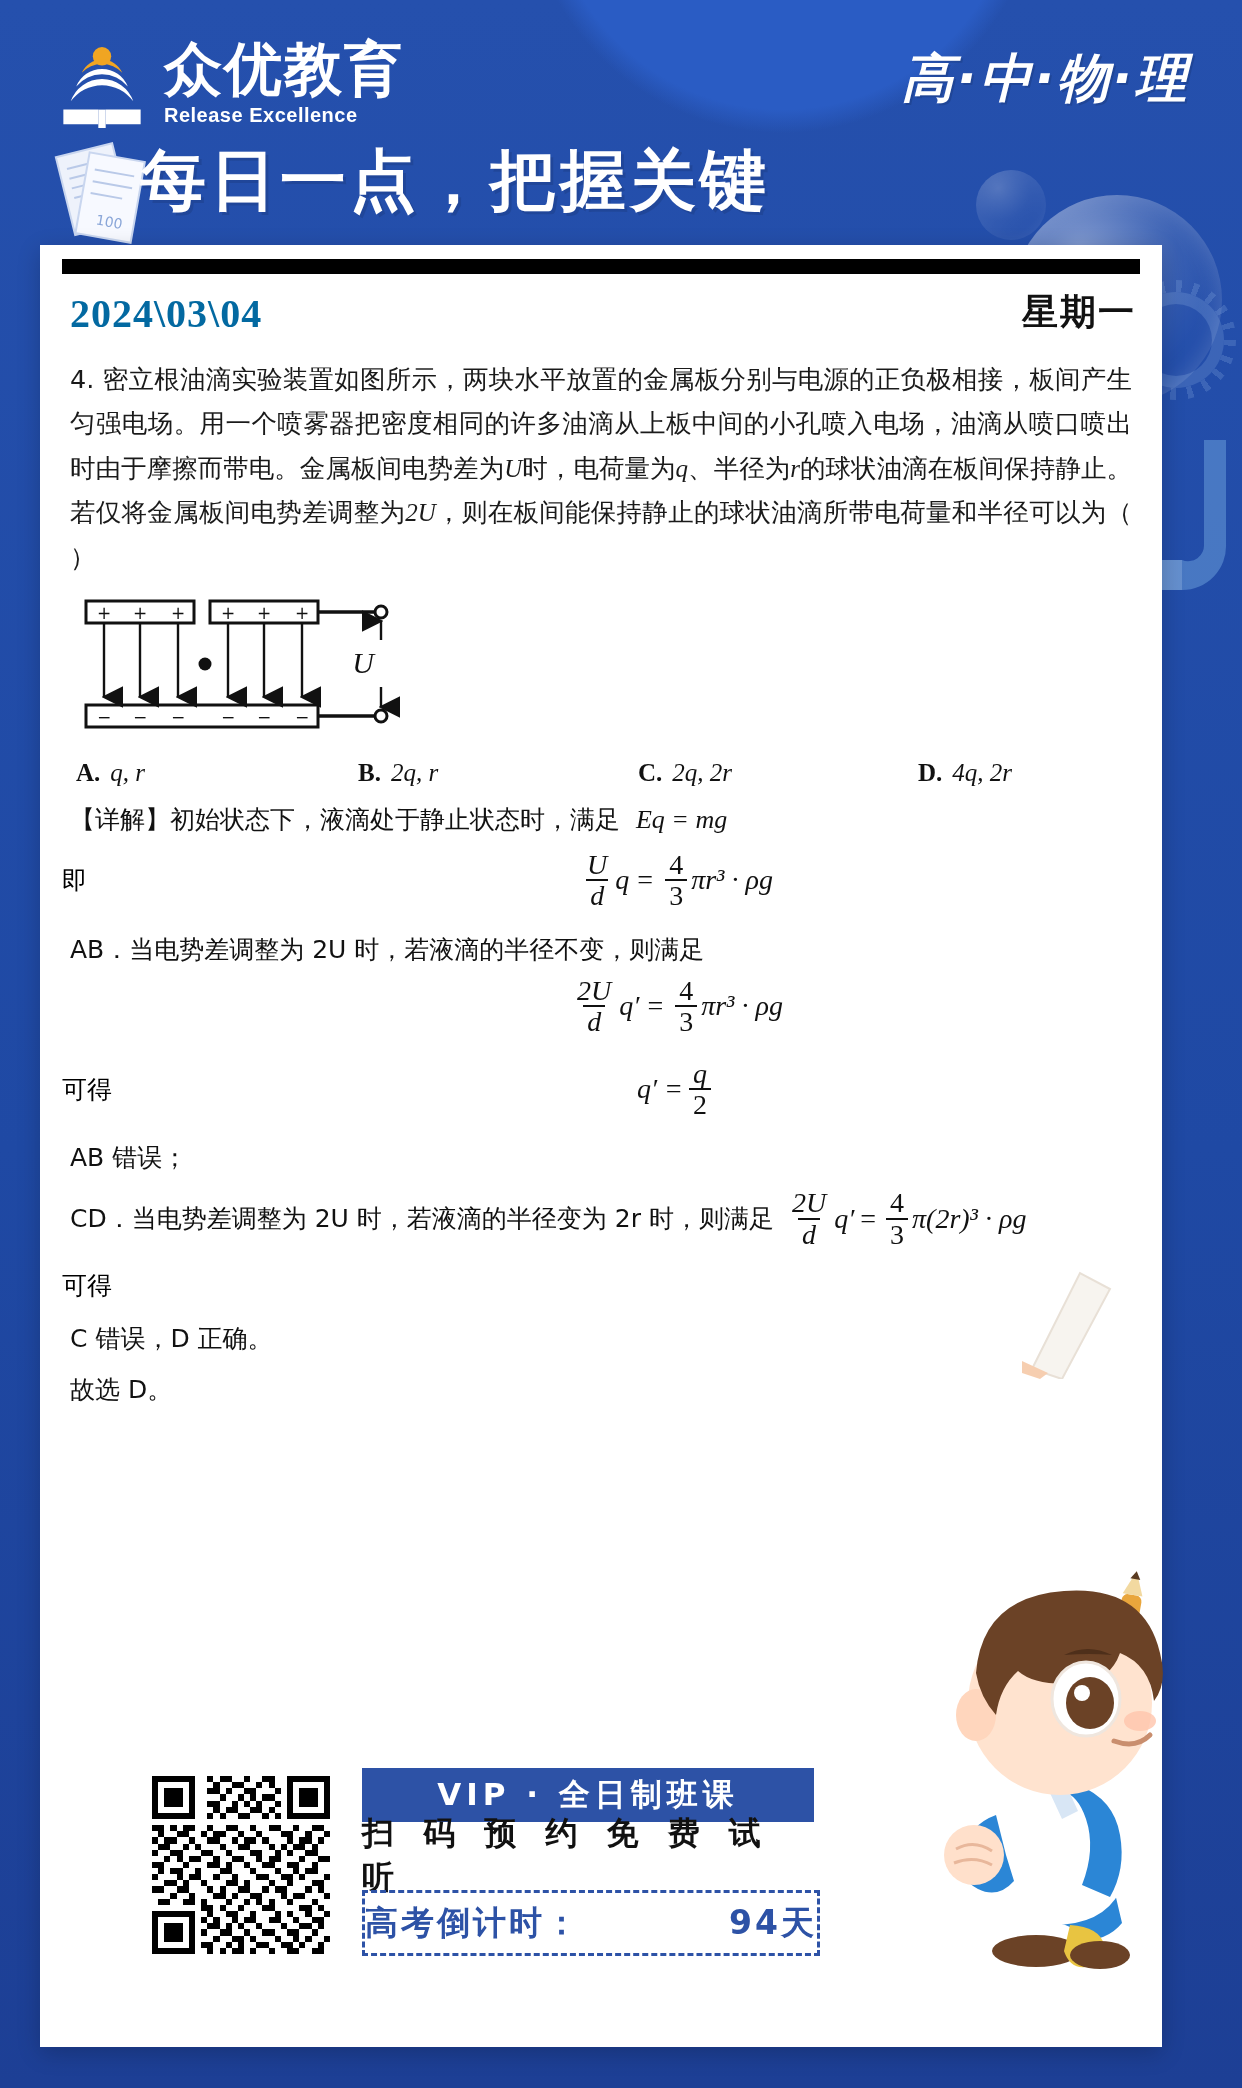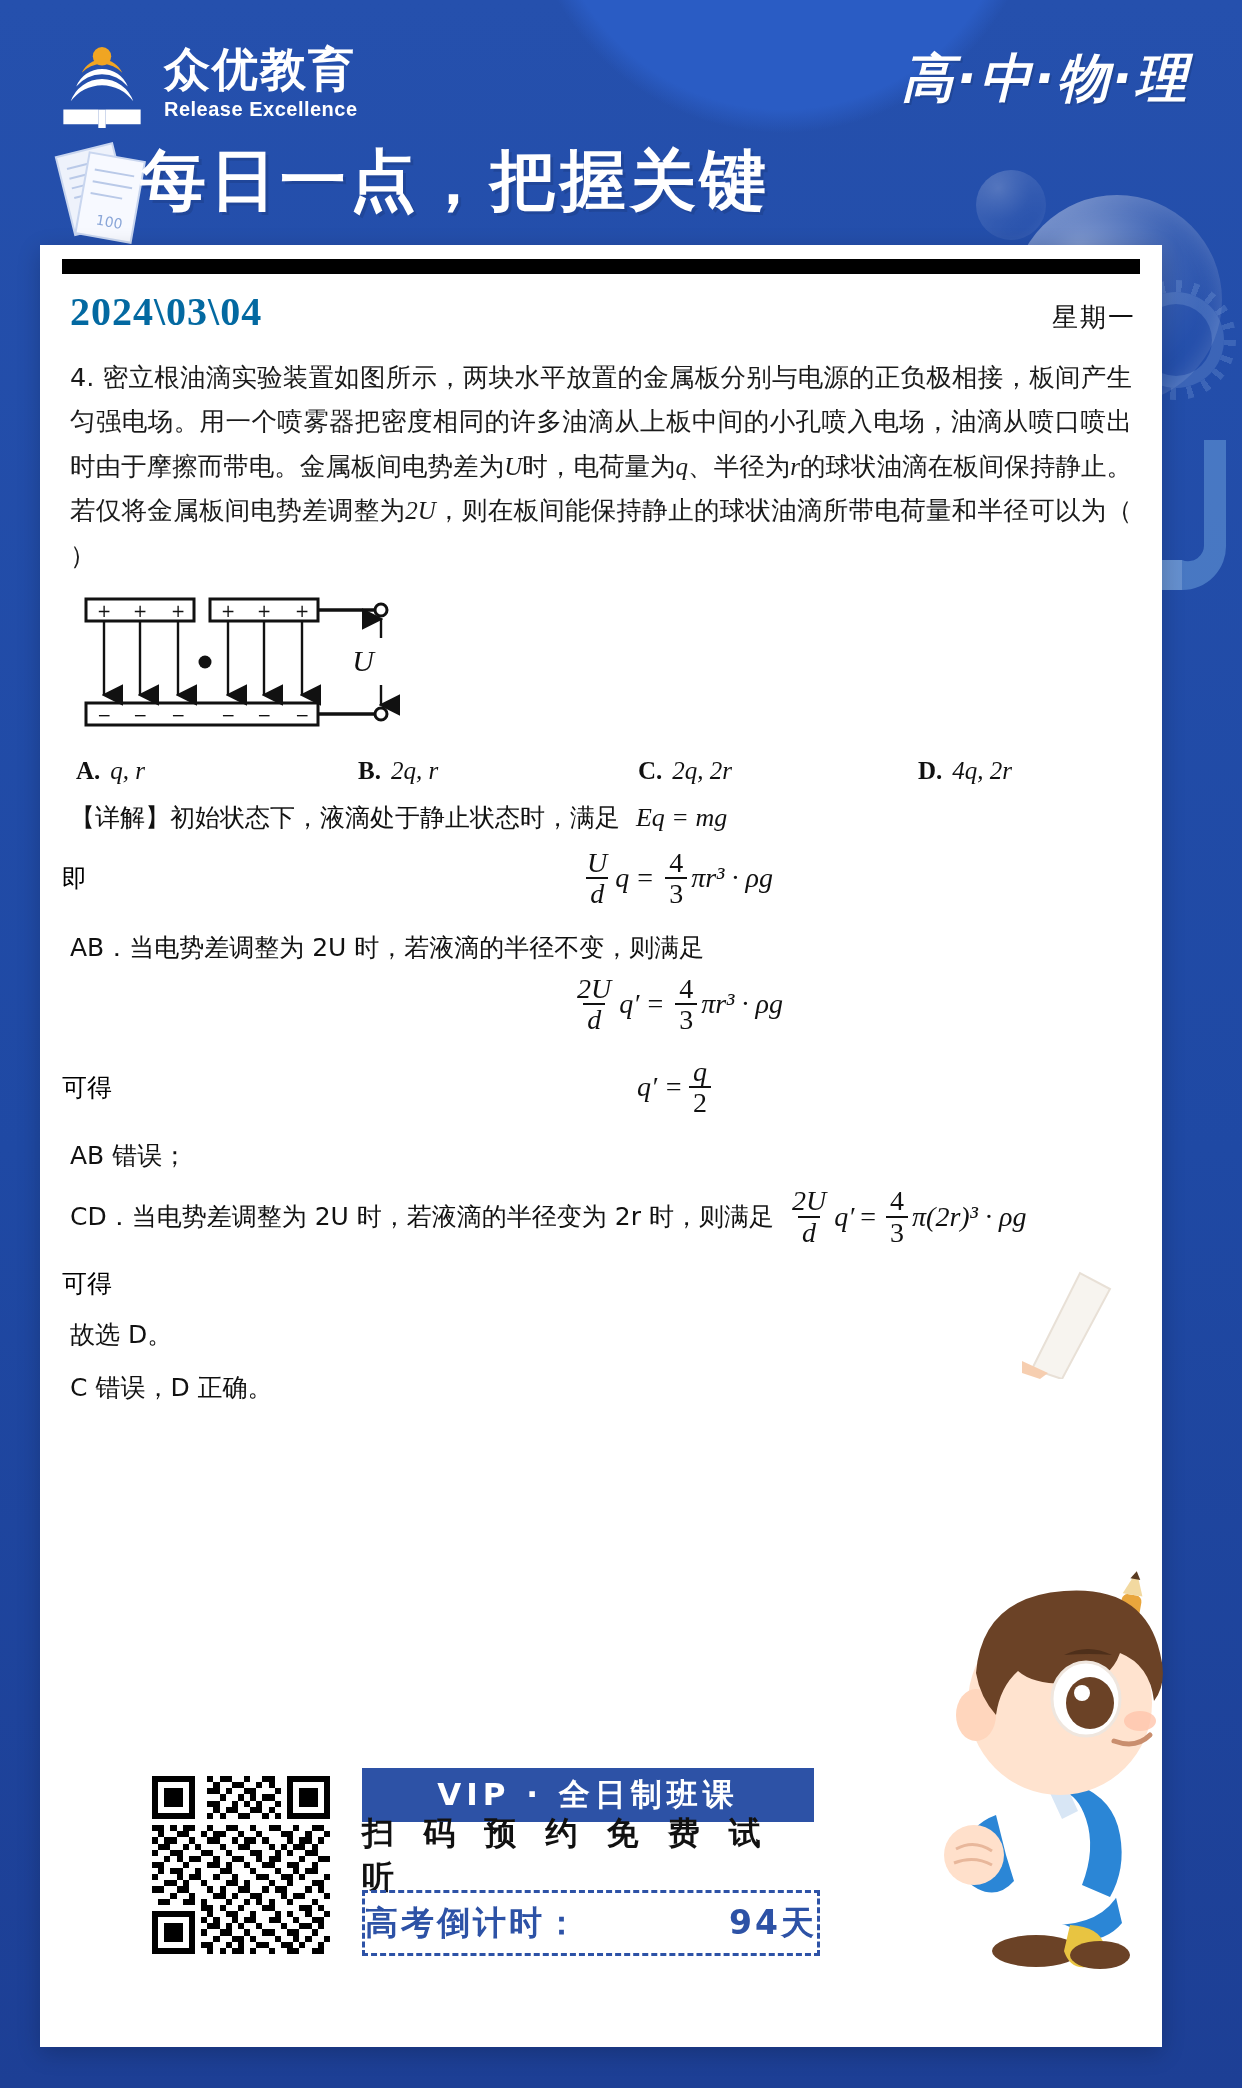--- a/index.html
+++ b/index.html
@@ -35,41 +35,41 @@
      box-shadow:inset 0 0 0 12px #9fc2ee;}
   .g1{width:120px;height:120px;right:6px;top:280px;}
   .g2{width:78px;height:78px;right:104px;top:248px;}
   .jshape{position:absolute;right:14px;top:440px;width:86px;height:150px;opacity:.55;}
 
   
   .header{position:absolute;left:0;top:0;width:1242px;height:310px;}
   .logo-wrap{position:absolute;left:56px;top:36px;display:flex;align-items:center;gap:16px;}
   .logo-mark{width:92px;height:92px;position:relative;}
   .logo-text{display:flex;flex-direction:column;line-height:1;}
-  .logo-cn{font-size:46px;font-weight:bold;color:#fff;letter-spacing:2px;
+  .logo-cn{font-size:58px;font-weight:bold;color:#fff;letter-spacing:2px;
            font-family:"DejaVu Sans","Liberation Sans",sans-serif;}
   .logo-en{font-size:20px;font-weight:bold;color:#fff;letter-spacing:.5px;margin-top:7px;}
   .subject{position:absolute;right:52px;top:44px;font-size:52px;font-weight:bold;color:#fff;
            font-style:italic;letter-spacing:3px;font-family:"DejaVu Sans","Liberation Sans",sans-serif;
            text-shadow:2px 2px 0 rgba(0,0,0,.12);}
   .slogan{position:absolute;left:140px;top:136px;font-size:66px;font-weight:bold;color:#fff;
           letter-spacing:4px;font-family:Liberation Mono, monospace;
           text-shadow:3px 3px 0 rgba(0,0,0,.10);}
   .papers{position:absolute;left:52px;top:138px;width:110px;height:110px;}
 
   
   .card{position:absolute;left:40px;top:245px;width:1122px;height:1802px;background:#fff;
         box-shadow:0 6px 22px rgba(0,0,0,.2);}
   .card-inner{position:absolute;left:22px;top:14px;right:22px;bottom:14px;}
   .rule{height:15px;background:#000;margin:0 0 0 0;width:1078px;}
   .daterow{display:flex;justify-content:space-between;align-items:flex-end;
            margin-top:14px;padding:0 4px 0 8px;}
   .date{font-size:40px;font-weight:bold;color:#0369a1;
         font-family:"Liberation Serif","DejaVu Serif",serif;letter-spacing:1px;}
-  .weekday{font-size:26px;font-weight:normal;color:#111;
+  .weekday{font-size:36px;font-weight:bold;color:#111;
         font-family:"DejaVu Sans","Liberation Sans",sans-serif;letter-spacing:2px;text-align:right;}
 
   .qtext{margin:20px 8px 0 8px;font-size:25.5px;line-height:1.74;color:#1a1a1a;
          font-family:"DejaVu Sans","Liberation Sans",sans-serif;text-align:justify;}
   .it{font-family:"Liberation Serif","DejaVu Serif",serif;font-style:italic;font-size:25px;}
 
   
   .figure{margin:16px 0 0 16px;}
   
   .options{display:flex;margin:10px 8px 0 14px;font-size:25px;color:#111;
@@ -332,22 +332,22 @@
             <span class="den up">3</span>
           </span>
       <span>π(2r)³ · ρg</span>
     </span>
   </div>
 
   <div class="mrow" style="margin-top:20px;">
     <div class="mlab">可得</div>
   </div>
 
+  <div class="step" style="margin-top:20px;">C 错误，D 正确。</div>
   <div class="step" style="margin-top:18px;">故选 D。</div>
-  <div class="step" style="margin-top:20px;">C 错误，D 正确。</div>
 
   
   <svg class="page-edge" viewBox="0 0 90 110">
     <path d="M10 100 L58 4 L88 20 L40 110 z" fill="#f7f3ee" stroke="#e6ddd2" stroke-width="2"></path>
     <path d="M0 92 L26 104 L18 110 L0 104 z" fill="#f6c9a8"></path>
   </svg>
 
   
   <div class="promo">
     <svg class="qr" viewBox="0 0 29 29" shape-rendering="crispEdges">

